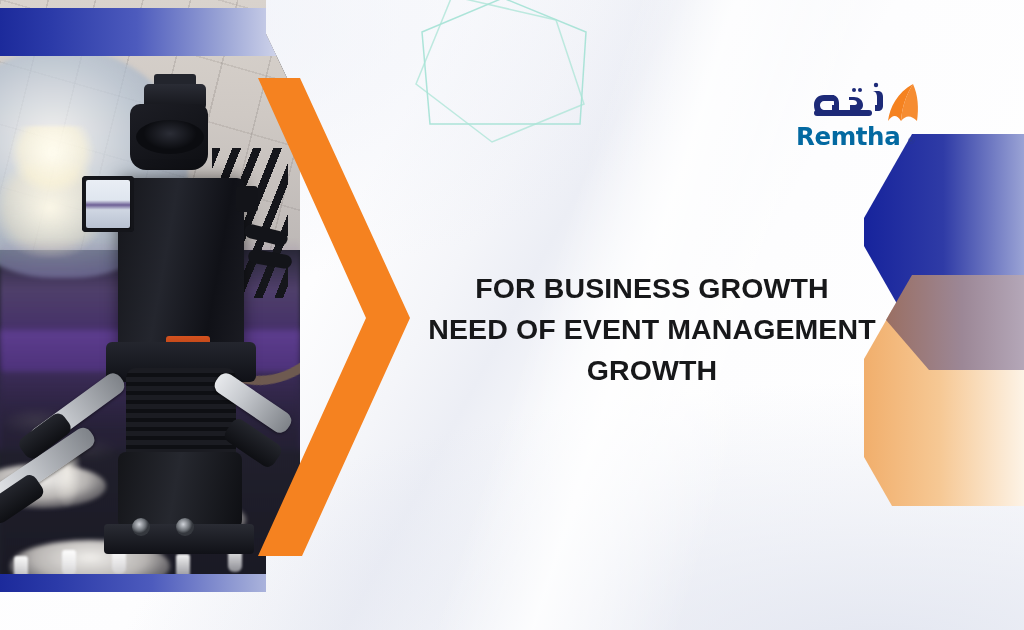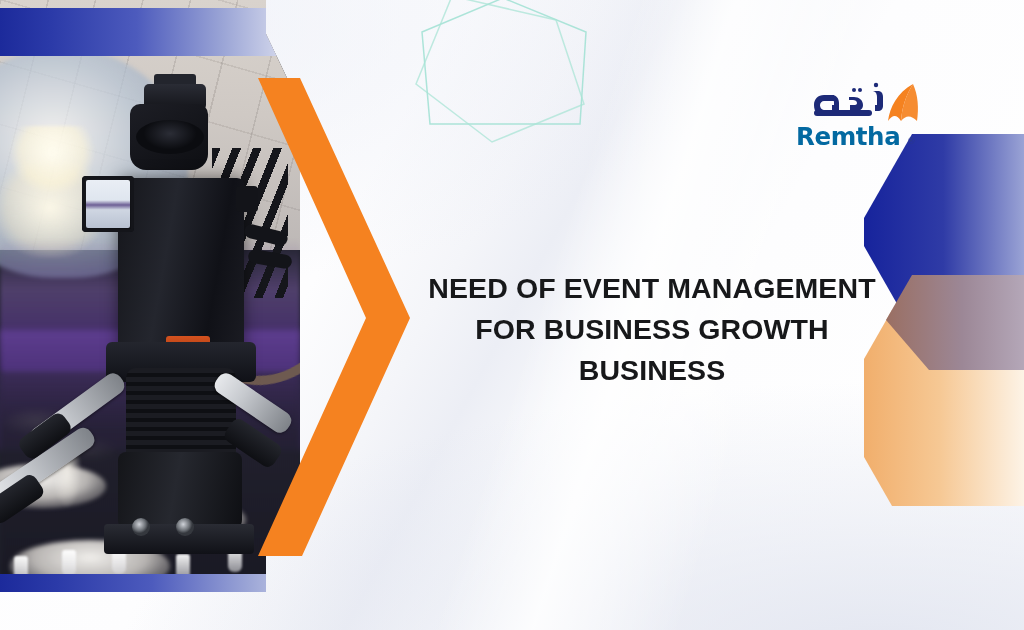--- a/index.html
+++ b/index.html
@@ -351,23 +351,23 @@
       </linearGradient>
     </defs>
     <polygon points="48,14 160,14 160,210 48,210 -8,112" fill="url(#gBlue)"></polygon>
     <polygon points="28,190 160,190 160,386 28,386 -28,288" fill="url(#gOrange)"></polygon>
     <polygon points="48,190 160,190 160,210 48,210" fill="url(#gMix)" opacity="0"></polygon>
     <polygon points="62,146 160,146 160,256 62,256 20,200" fill="url(#gMix)" opacity="0"></polygon>
     <polygon points="48,155 160,155 160,250 65,250 22,200" fill="url(#gMix)"></polygon>
   </svg>
 
   <div class="headline">
+    <span>FOR BUSINESS GROWTH</span>
     <span>NEED OF EVENT MANAGEMENT</span>
-    <span>FOR BUSINESS GROWTH</span>
-    <span>BUSINESS</span>
+    <span>GROWTH</span>
   </div>
 
   <div class="logo">
     <svg class="logo-ar" viewBox="0 0 126 46">
 
       <path d="M92,40 C94,26 101,12 117,3 C110,14 106,26 105,40 C101,34 97,33 92,40 Z" fill="#f58220"></path>
       <path d="M105,40 C106,26 110,14 117,3 C122,14 123,27 121,40 C115,34 110,34 105,40 Z" fill="#f58220" opacity=".92"></path>
 
       <g fill="#1d2a78">
         <path d="M82,10 c3,0 5,2 5,6 l0,9 c0,3 -2,5 -5,5 l-3,0 0,-6 2,0 0,-8 c0,-4 -2,-6 -5,-6 z"></path>

